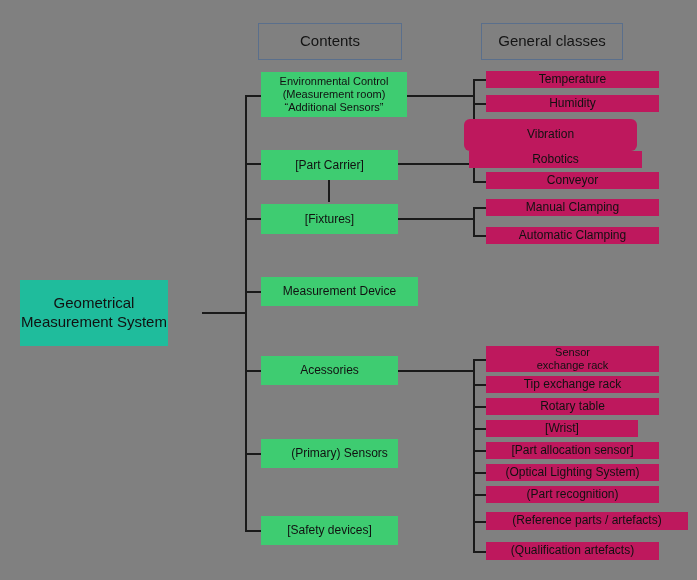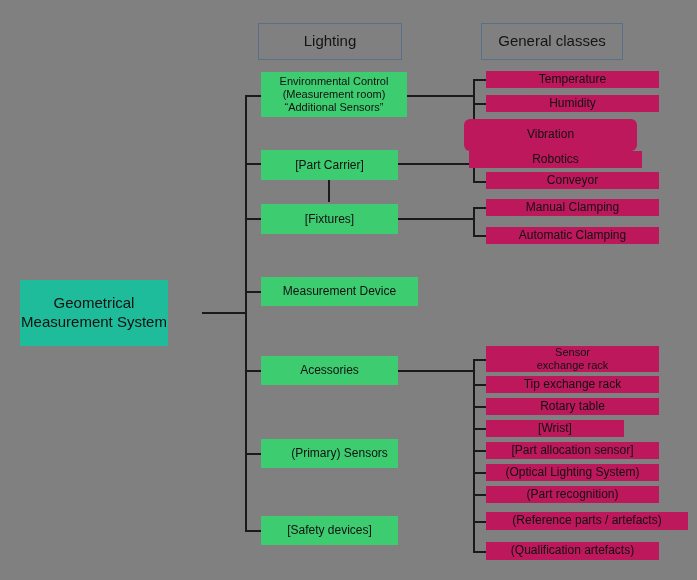--- a/index.html
+++ b/index.html
@@ -92,21 +92,21 @@
     width: 2px;
     background: #1a1a1a;
   }
 </style>
 </head>
 <body>
 
 <div id="canvas">
 
   <div class="col-header" style="left:258px; top:23px; width:144px; height:37px;">
-    <span>Lighting</span>
+    <span>Contents</span>
   </div>
 
   <div class="col-header" style="left:481px; top:23px; width:142px; height:37px;">
     <span>General classes</span>
   </div>
 
   <div class="root-node" style="left:20px; top:280px; width:148px; height:66px;">
     <span>Geometrical
 Measurement System</span>
   </div>
@@ -200,21 +200,21 @@
   <div class="node-gray" style="left:486px; top:346px; width:173px; height:26px; font-size:11px;">
     <span>Sensor
 exchange rack</span>
   </div>
   <div class="node-gray" style="left:486px; top:376px; width:173px; height:17px;">
     <span>Tip exchange rack</span>
   </div>
   <div class="node-gray" style="left:486px; top:398px; width:173px; height:17px;">
     <span>Rotary table</span>
   </div>
-  <div class="node-gray" style="left:486px; top:420px; width:138px; height:17px;">
+  <div class="node-gray" style="left:486px; top:420px; width:152px; height:17px;">
     <span>[Wrist]</span>
   </div>
   <div class="node-gray" style="left:486px; top:442px; width:173px; height:17px;">
     <span>[Part allocation sensor]</span>
   </div>
   <div class="node-gray" style="left:486px; top:464px; width:173px; height:17px;">
     <span>(Optical Lighting System)</span>
   </div>
   <div class="node-gray" style="left:486px; top:486px; width:173px; height:17px;">
     <span>(Part recognition)</span>

